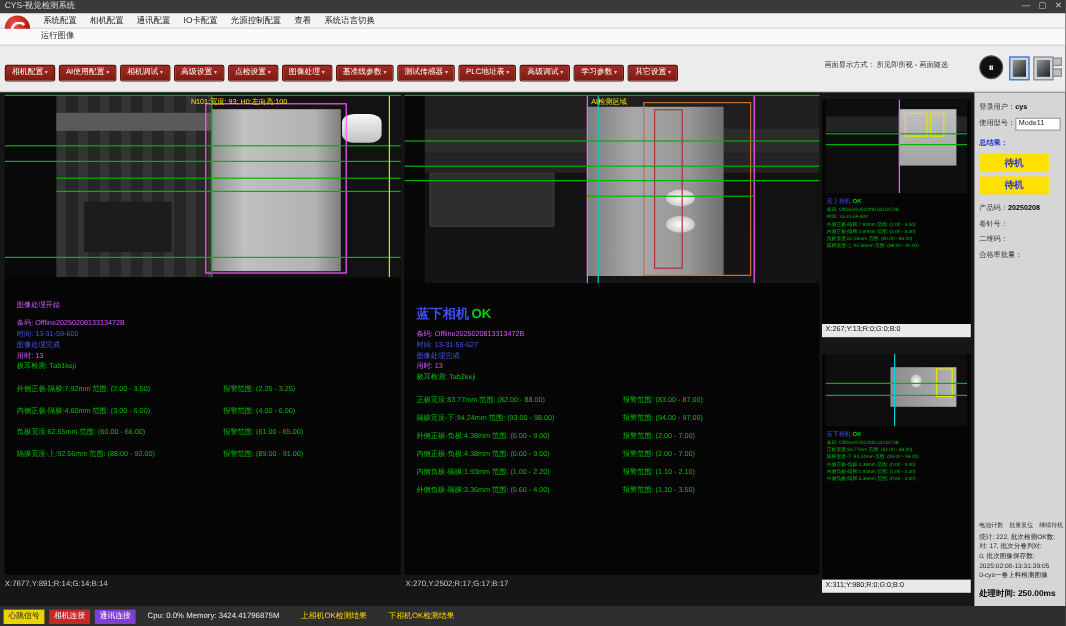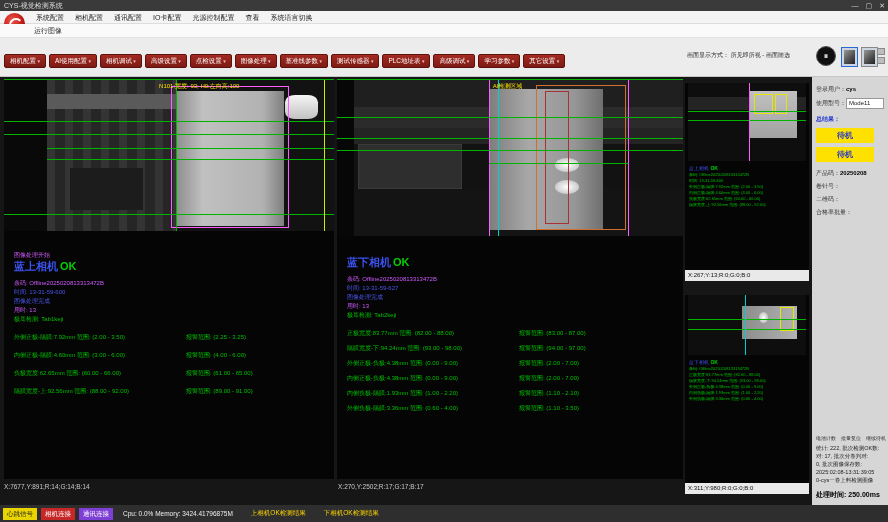--- a/index.html
+++ b/index.html
@@ -193,23 +193,20 @@
         <div class="gl" style="left:0;top:36%;width:100%"></div>
         <div class="gl" style="left:13%;top:45%;width:87%"></div>
         <div class="gl" style="left:13%;top:52%;width:87%"></div>
         <div class="gl" style="left:0;top:89%;width:100%"></div>
         <div class="gv" style="left:52%;top:0;height:100%"></div>
         <div class="gv" style="left:97%;top:0;height:100%;background:#c6f000"></div>
         <div class="ov-label" style="left:47%;top:2%">N101:宽度: 93; H0:左向高:100</div>
       </div>
       <div class="cam-body">
         <div class="ln c-mag">图像处理开始</div>
-        <div class="cam-title">
-          <span class="t-blue">蓝上相机</span><span class="t-ok">OK</span>
-        </div>
         <div class="ln c-mag" style="margin-top:6px">条码: Offline2025020813313472B</div>
         <div class="ln c-blue">时间: 13-31-59-600</div>
         <div class="ln c-blue">图像处理完成</div>
         <div class="ln c-mag">用时: 13</div>
         <div class="ln c-grn">极耳检测: Tab1keji</div>
         <div class="meas meas-l">
           <div class="m-row">
               <span class="m-val">外侧正极-隔膜:7.92mm 范围: (2.00 - 3.50)</span>
               <span>报警范围: (2.25 - 3.25)</span>
             </div>

